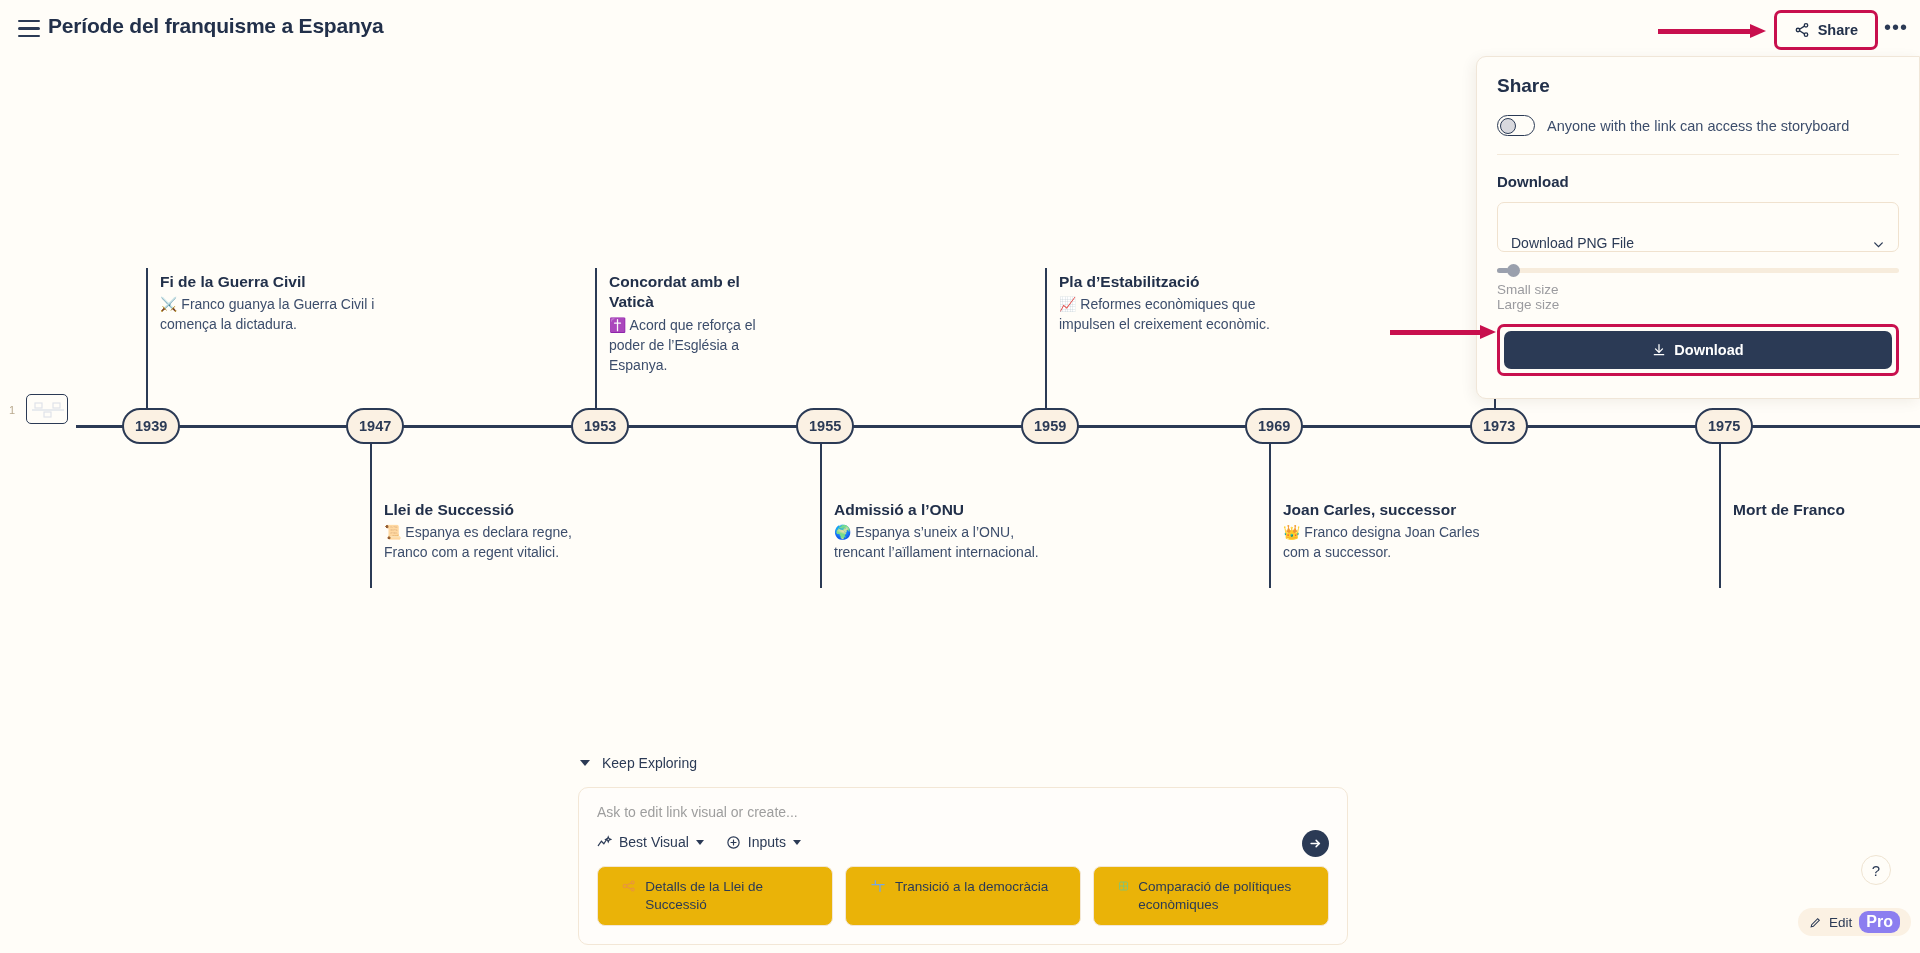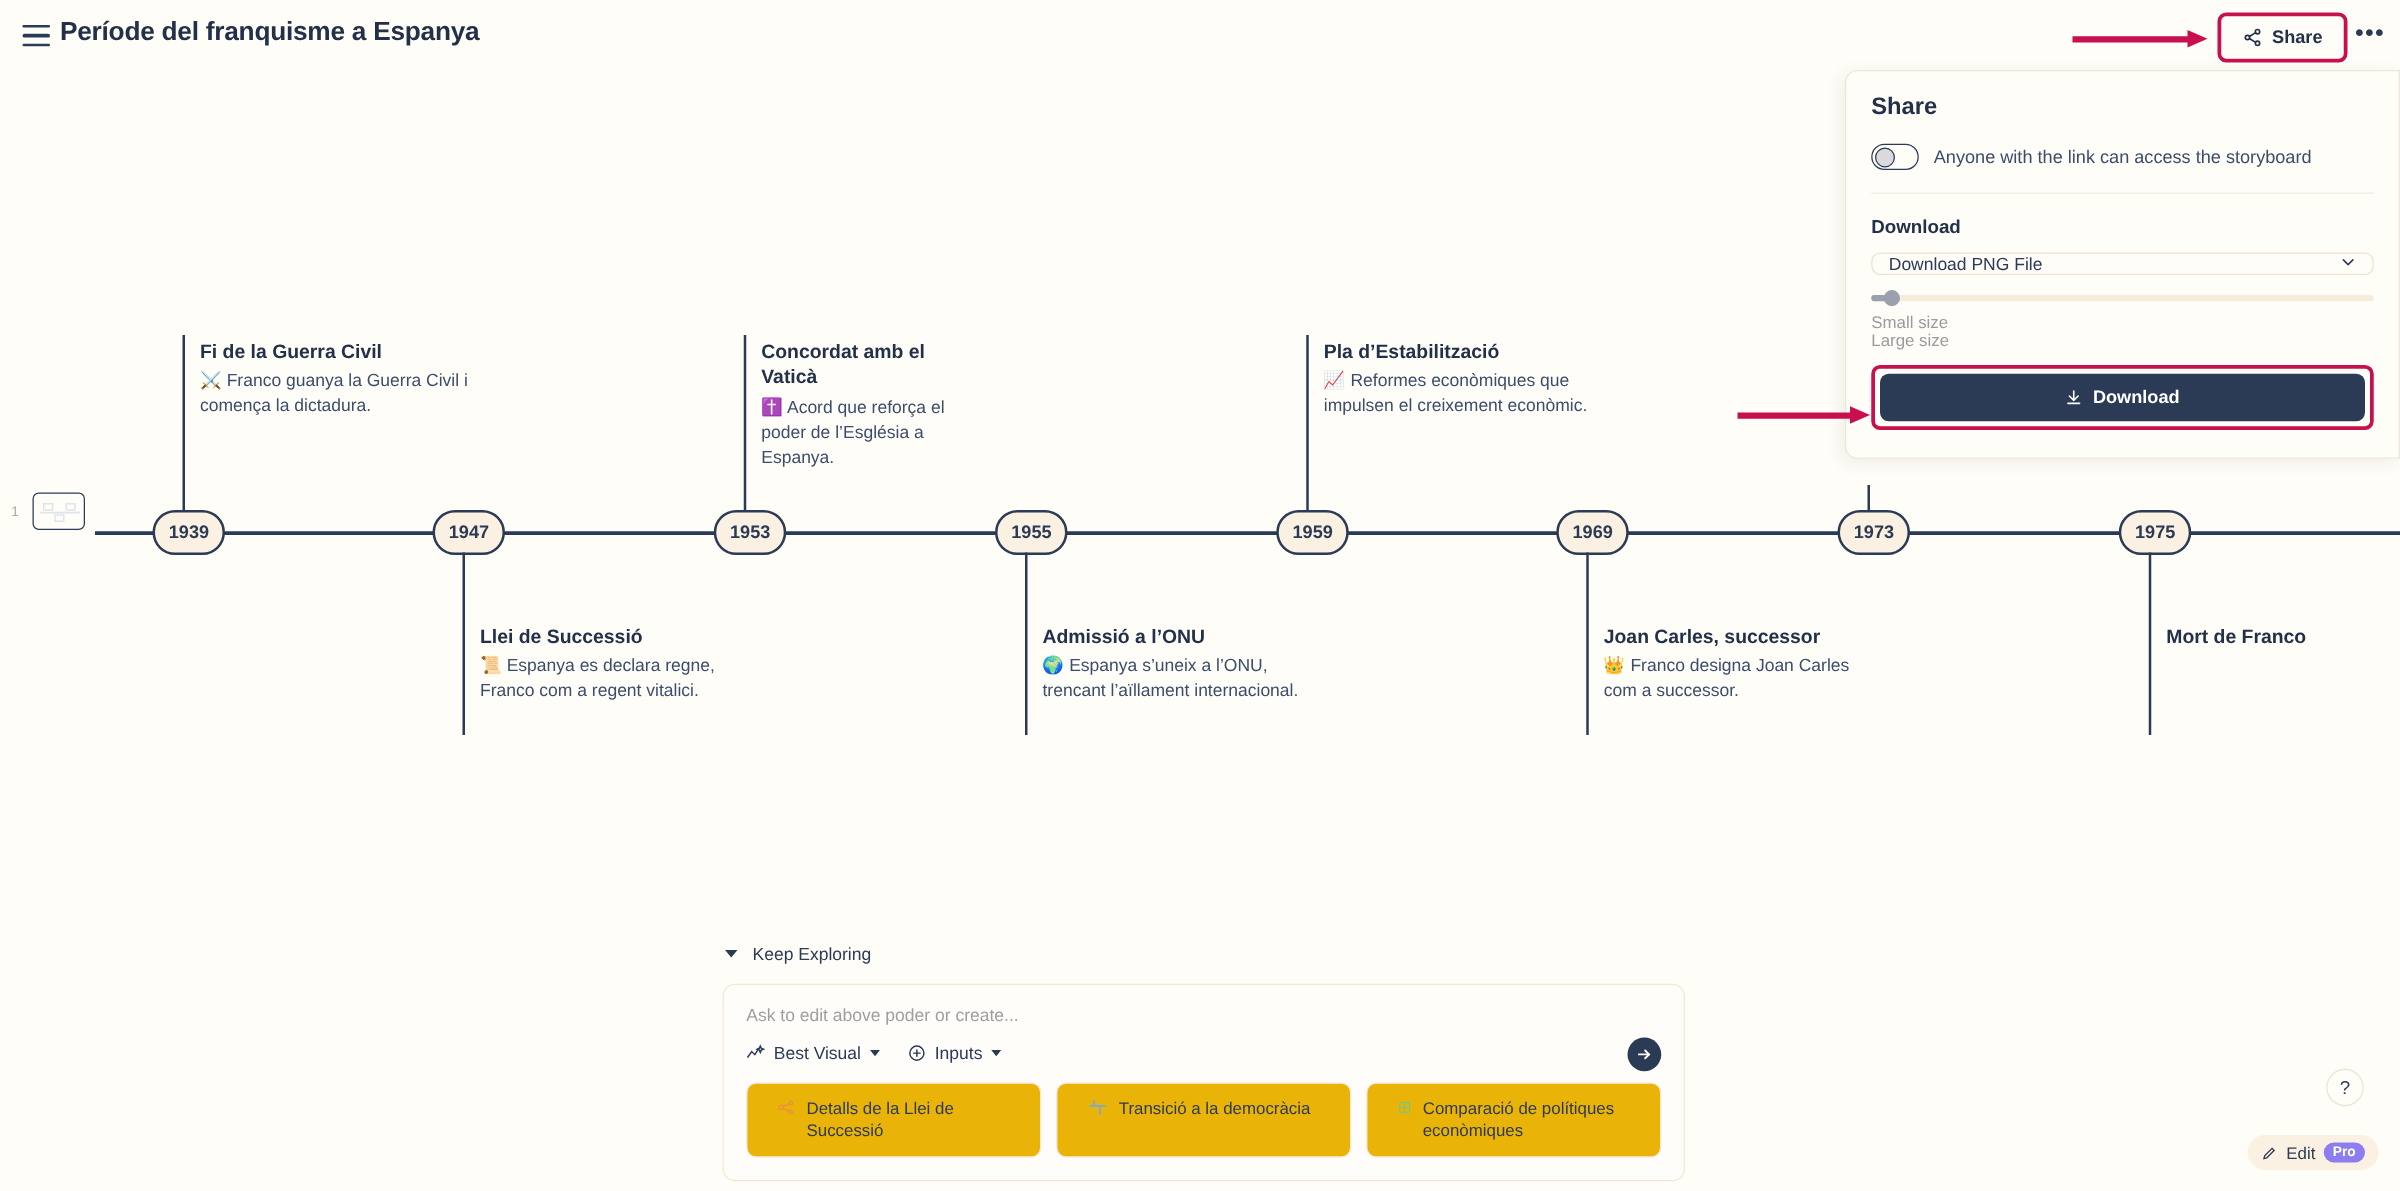--- a/index.html
+++ b/index.html
@@ -46,21 +46,21 @@
 
   
   .share-panel { position:absolute; left:1476px; top:56px; width:444px; background:#fffdf8;
                  border:1px solid #f0e6d8; border-radius:10px 0 0 10px; box-shadow:-3px 3px 14px rgba(60,40,10,.07); padding:18px 20px 22px; }
   .sp-title { font-size:19px; font-weight:700; color:#22304a; margin-bottom:18px; }
   .sp-row { display:flex; align-items:center; gap:12px; padding-bottom:18px; border-bottom:1px solid #f3e9da; }
   .toggle { width:38px; height:21px; border:1.6px solid #2b3a55; border-radius:11px; background:#fffdf8; position:relative; cursor:pointer; flex:0 0 auto; }
   .toggle i { position:absolute; left:2px; top:1.5px; width:16px; height:16px; border-radius:50%; background:#d9d9de; border:1.4px solid #2b3a55; }
   .sp-row span { font-size:14.5px; color:#3c4d6b; }
   .sp-sub { font-size:15px; font-weight:700; color:#22304a; margin:18px 0 12px; }
-  .select { height:18px; border:1px solid #f0e2cf; border-radius:7px; background:#fffdf8; display:flex; align-items:flex-start; justify-content:space-between;
+  .select { height:50px; border:1px solid #f0e2cf; border-radius:7px; background:#fffdf8; display:flex; align-items:flex-end; justify-content:space-between;
             padding:0 13px; font-size:14px; color:#2b3a55; cursor:pointer; }
   .slider-wrap { margin-top:14px; position:relative; height:8px; cursor:pointer; }
   .slider-track { position:absolute; left:0; top:2px; width:100%; height:5px; border-radius:3px; background:#f7ecdc; }
   .slider-fill  { position:absolute; left:0; top:2px; width:12px; height:5px; border-radius:3px; background:#9aa0ad; }
   .slider-knob  { position:absolute; left:10px; top:-2px; width:13px; height:13px; border-radius:50%; background:#9aa0ad; }
   .size-labels { display:flex; justify-content:space-between; margin-top:8px; font-size:13.5px; color:#9b9b9f;flex-direction:column; }
   .dl-hl { margin-top:12px; border:3.5px solid #c8104e; border-radius:7px; padding:4px; background:#fffdf8; }
   .dl-btn { height:38px; border-radius:7px; background:#2b3a55; color:#fff; font-size:14.5px; font-weight:700;
             display:flex; align-items:center; justify-content:center; gap:8px; cursor:pointer; }
 
@@ -75,21 +75,21 @@
   .send-btn { position:absolute; right:0; top:-4px; width:27px; height:27px; border-radius:50%; background:#2b3a55; display:flex; align-items:center; justify-content:center; cursor:pointer; }
   .sugg-row { display:flex; gap:12px; margin-top:16px; }
   .sugg { flex:1; border:1px solid #f3e7d6; border-radius:8px; background:#eab308; padding:11px 24px; font-size:13.5px; color:#2b3a55;
           display:flex; gap:9px; align-items:flex-start; line-height:1.35; cursor:pointer; min-height:54px; }
 
   
   .help-btn { position:absolute; left:1861px; top:855px; width:30px; height:30px; border-radius:50%; border:1px solid #efe4d2; background:#fffdf8;
               display:flex; align-items:center; justify-content:center; font-size:15px; color:#2b3a55; cursor:pointer; }
   .edit-btn { position:absolute; left:1798px; top:908px; height:28px; padding:0 11px; border-radius:14px; background:#fbf1e3;
               display:flex; align-items:center; gap:7px; font-size:13.5px; color:#2b3a55; cursor:pointer; }
-  .pro-badge { background:#8c7ef0; color:#fff; font-size:11px; font-weight:700; border-radius:9px; padding:2px 7px; }
+  .pro-badge { background:#8c7ef0; color:#fff; font-size:16px; font-weight:700; border-radius:9px; padding:2px 7px; }
 </style>
 </head>
 <body>
 
 <div id="app">
 
   <div class="topbar">
     <div class="hamburger">
         <span></span>
         <span></span>
@@ -235,21 +235,21 @@
     <div class="arrow-line" style="width:92px"></div>
       <div class="arrow-head" style="left:90px"></div>
   </div>
 
   <div class="ke-head">
     <span class="caret-d"></span>
     <span>Keep Exploring</span>
   </div>
 
   <div class="ke-box">
-    <div class="ke-placeholder">Ask to edit above poder or create...</div>
+    <div class="ke-placeholder">Ask to edit link visual or create...</div>
     <div class="ke-controls">
       <div class="ke-chip">
         <svg width="15" height="15" viewBox="0 0 24 24" fill="none" stroke="#2b3a55" stroke-width="1.9" stroke-linecap="round">
           <polyline points="2,17 7,10 11,14 16,6"></polyline>
             <path d="M18 3 l1.2 2.8 2.8 1.2 -2.8 1.2 -1.2 2.8 -1.2 -2.8 -2.8 -1.2 2.8 -1.2z"></path>
         </svg>
         <span>Best Visual</span>
         <span class="caret-s"></span>
       </div>
       <div class="ke-chip">

